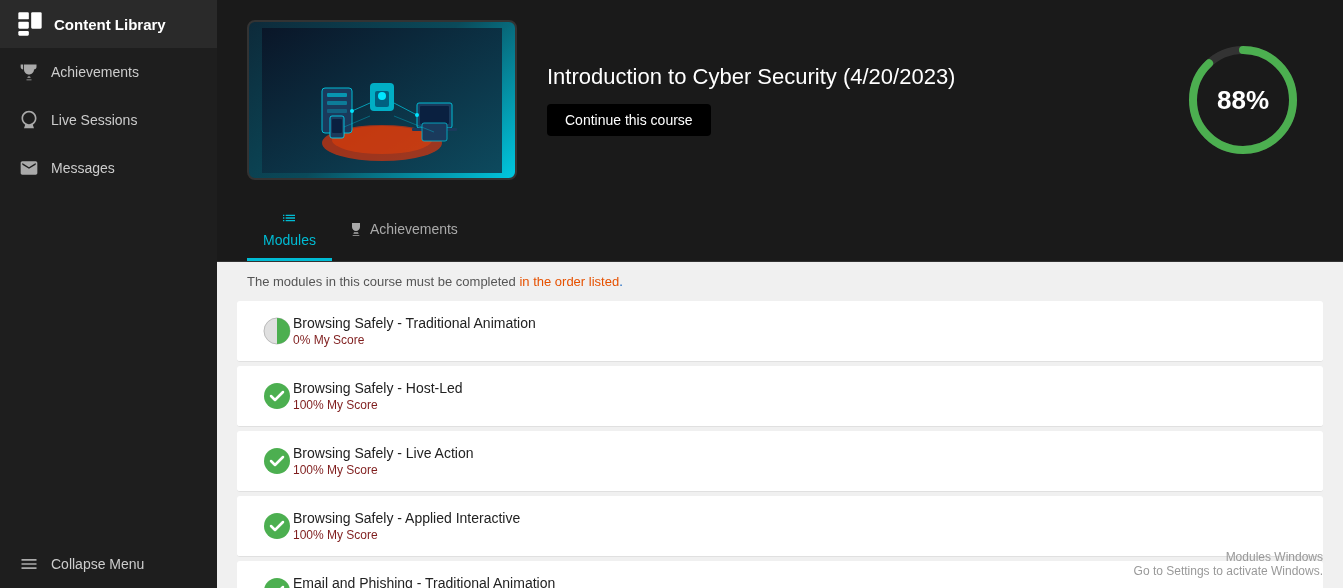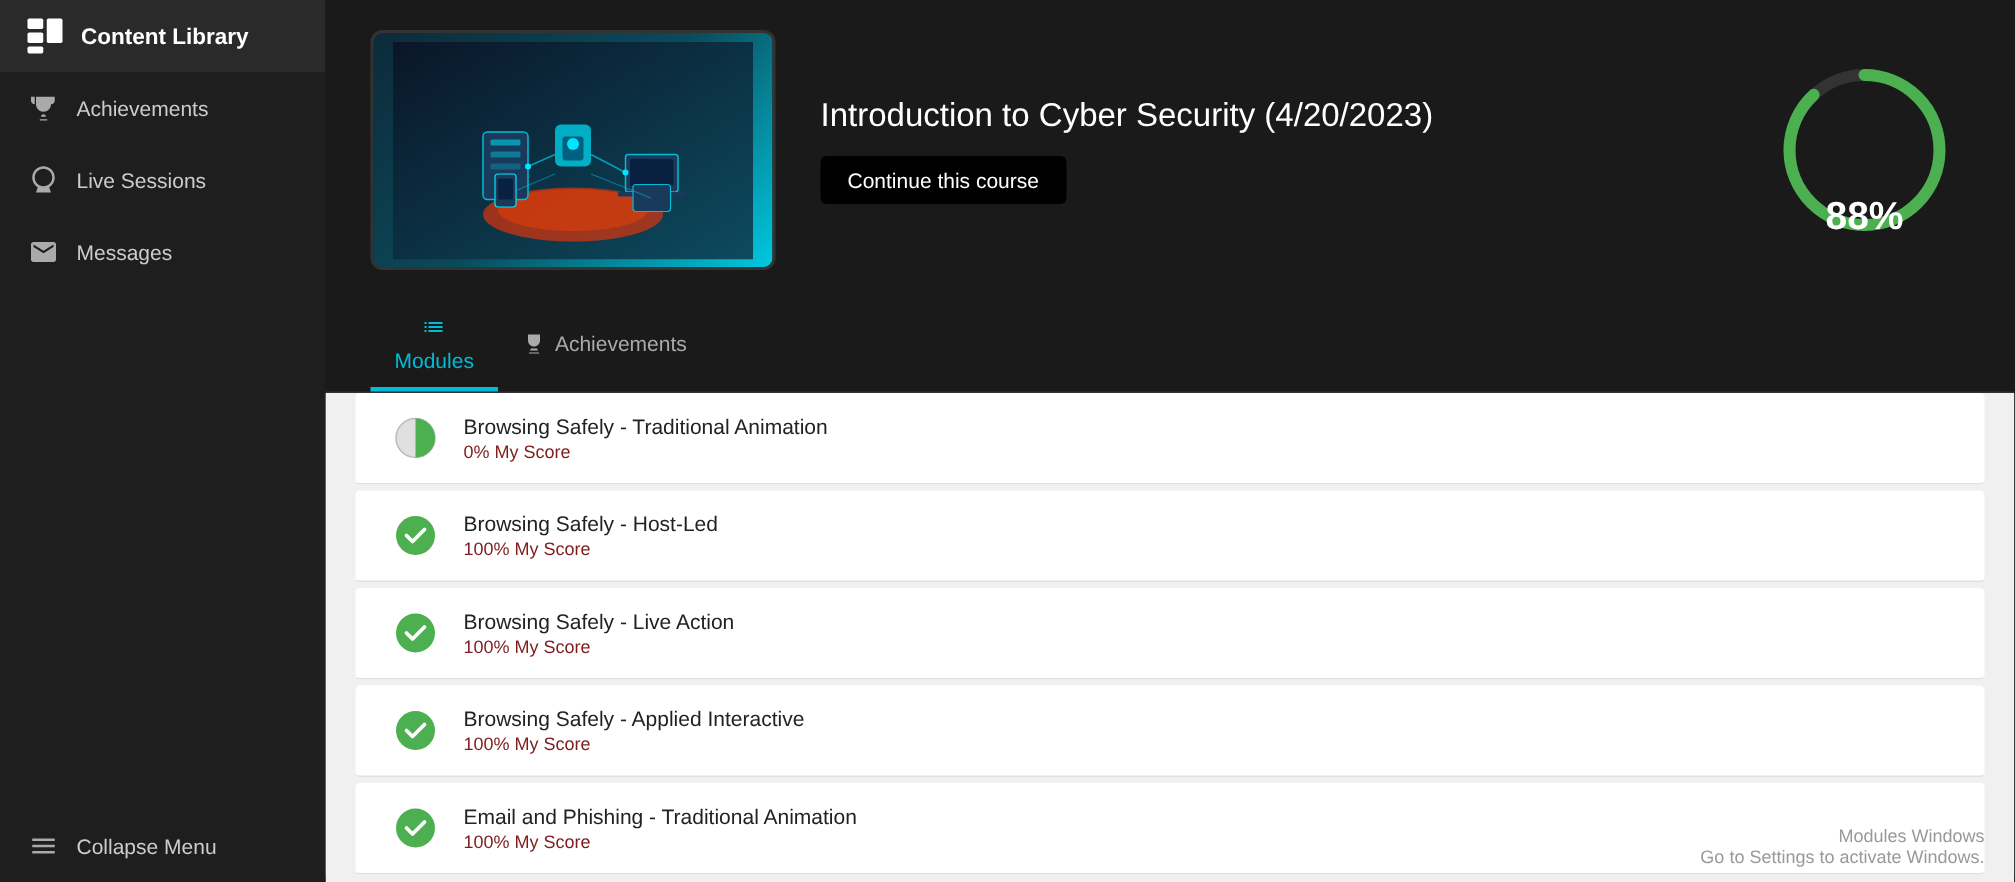--- a/index.html
+++ b/index.html
@@ -140,21 +140,20 @@
       transform: rotate(-90deg);
     }
     .progress-text {
       position: absolute;
       top: 50%;
       left: 50%;
       transform: translate(-50%, -50%);
       font-size: 26px;
       font-weight: 700;
       color: #fff;
-      margin-top: 44px;
     }
 
     
     .tabs-bar {
       display: flex;
       align-items: center;
       background: #1a1a1a;
       padding: 0 30px;
       border-bottom: 1px solid #333;
       gap: 0;
@@ -195,21 +194,20 @@
     .notice-bar span.orange { color: #e65100; }
     .modules-list {
       background: #f0f0f0;
     }
     .module-item {
       display: flex;
       align-items: center;
       background: #fff;
       padding: 14px 24px;
       border-bottom: 1px solid #e0e0e0;
-      gap: 16px;
       margin: 0 20px 4px 20px;
       border-radius: 3px;
     }
     .module-icon {
       width: 32px;
       height: 32px;
       flex-shrink: 0;
       display: flex;
       align-items: center;
       justify-content: center;
@@ -359,20 +357,25 @@
     </div>
     <div class="tab">
       <svg viewBox="0 0 24 24" fill="#aaa">
         <path d="M12 15c-3.31 0-6-2.69-6-6V3h12v6c0 3.31-2.69 6-6 6zm-4 4h8l-1-2H9l-1 2zm-1 2h10v1H7v-1z"></path>
       </svg>
       <span>Achievements</span>
     </div>
   </div>
 
   <div class="content-area">
+    <div class="notice-bar">
+      <span>
+        The modules in this course must be completed <span class="orange">in the order listed</span><span class="blue">.</span>
+      </span>
+    </div>
 
     <div class="modules-list">
 
       <div class="module-item">
         <div class="module-icon">
           <svg width="28" height="28" viewBox="0 0 28 28">
             <circle cx="14" cy="14" r="13" fill="#e0e0e0" stroke="#bbb" stroke-width="1"></circle>
             <path d="M14 1 A13 13 0 0 1 14 27 Z" fill="#4caf50"></path>
           </svg>
         </div>

